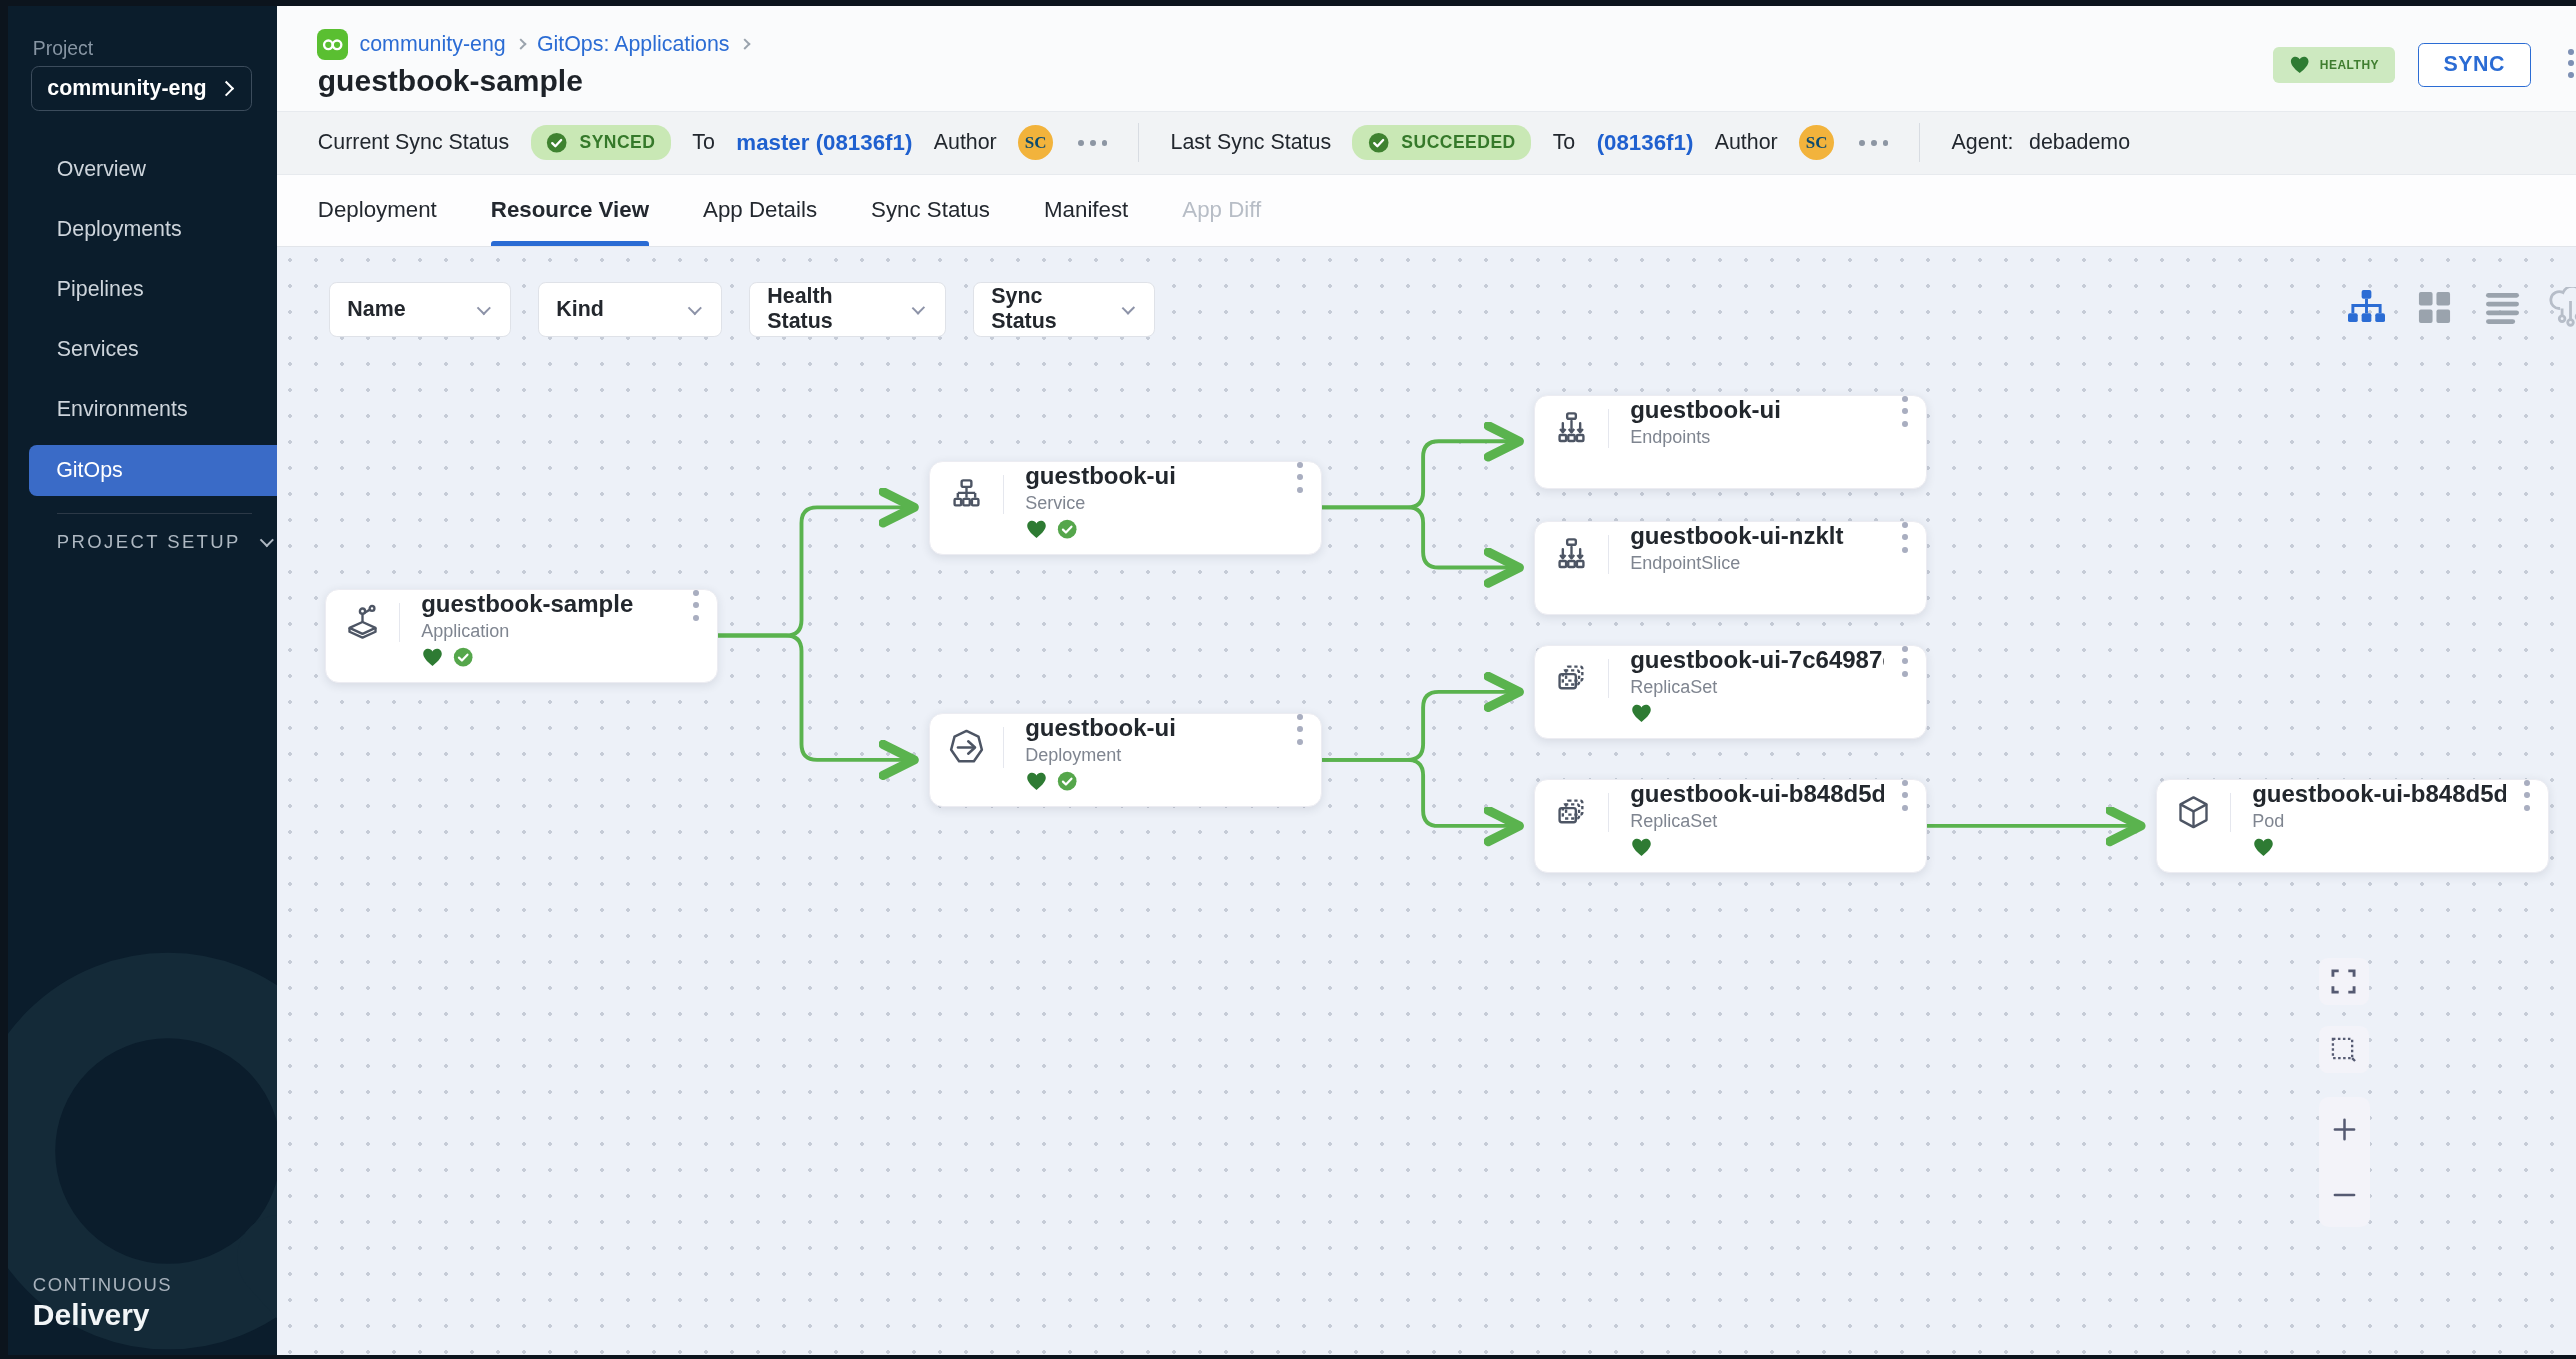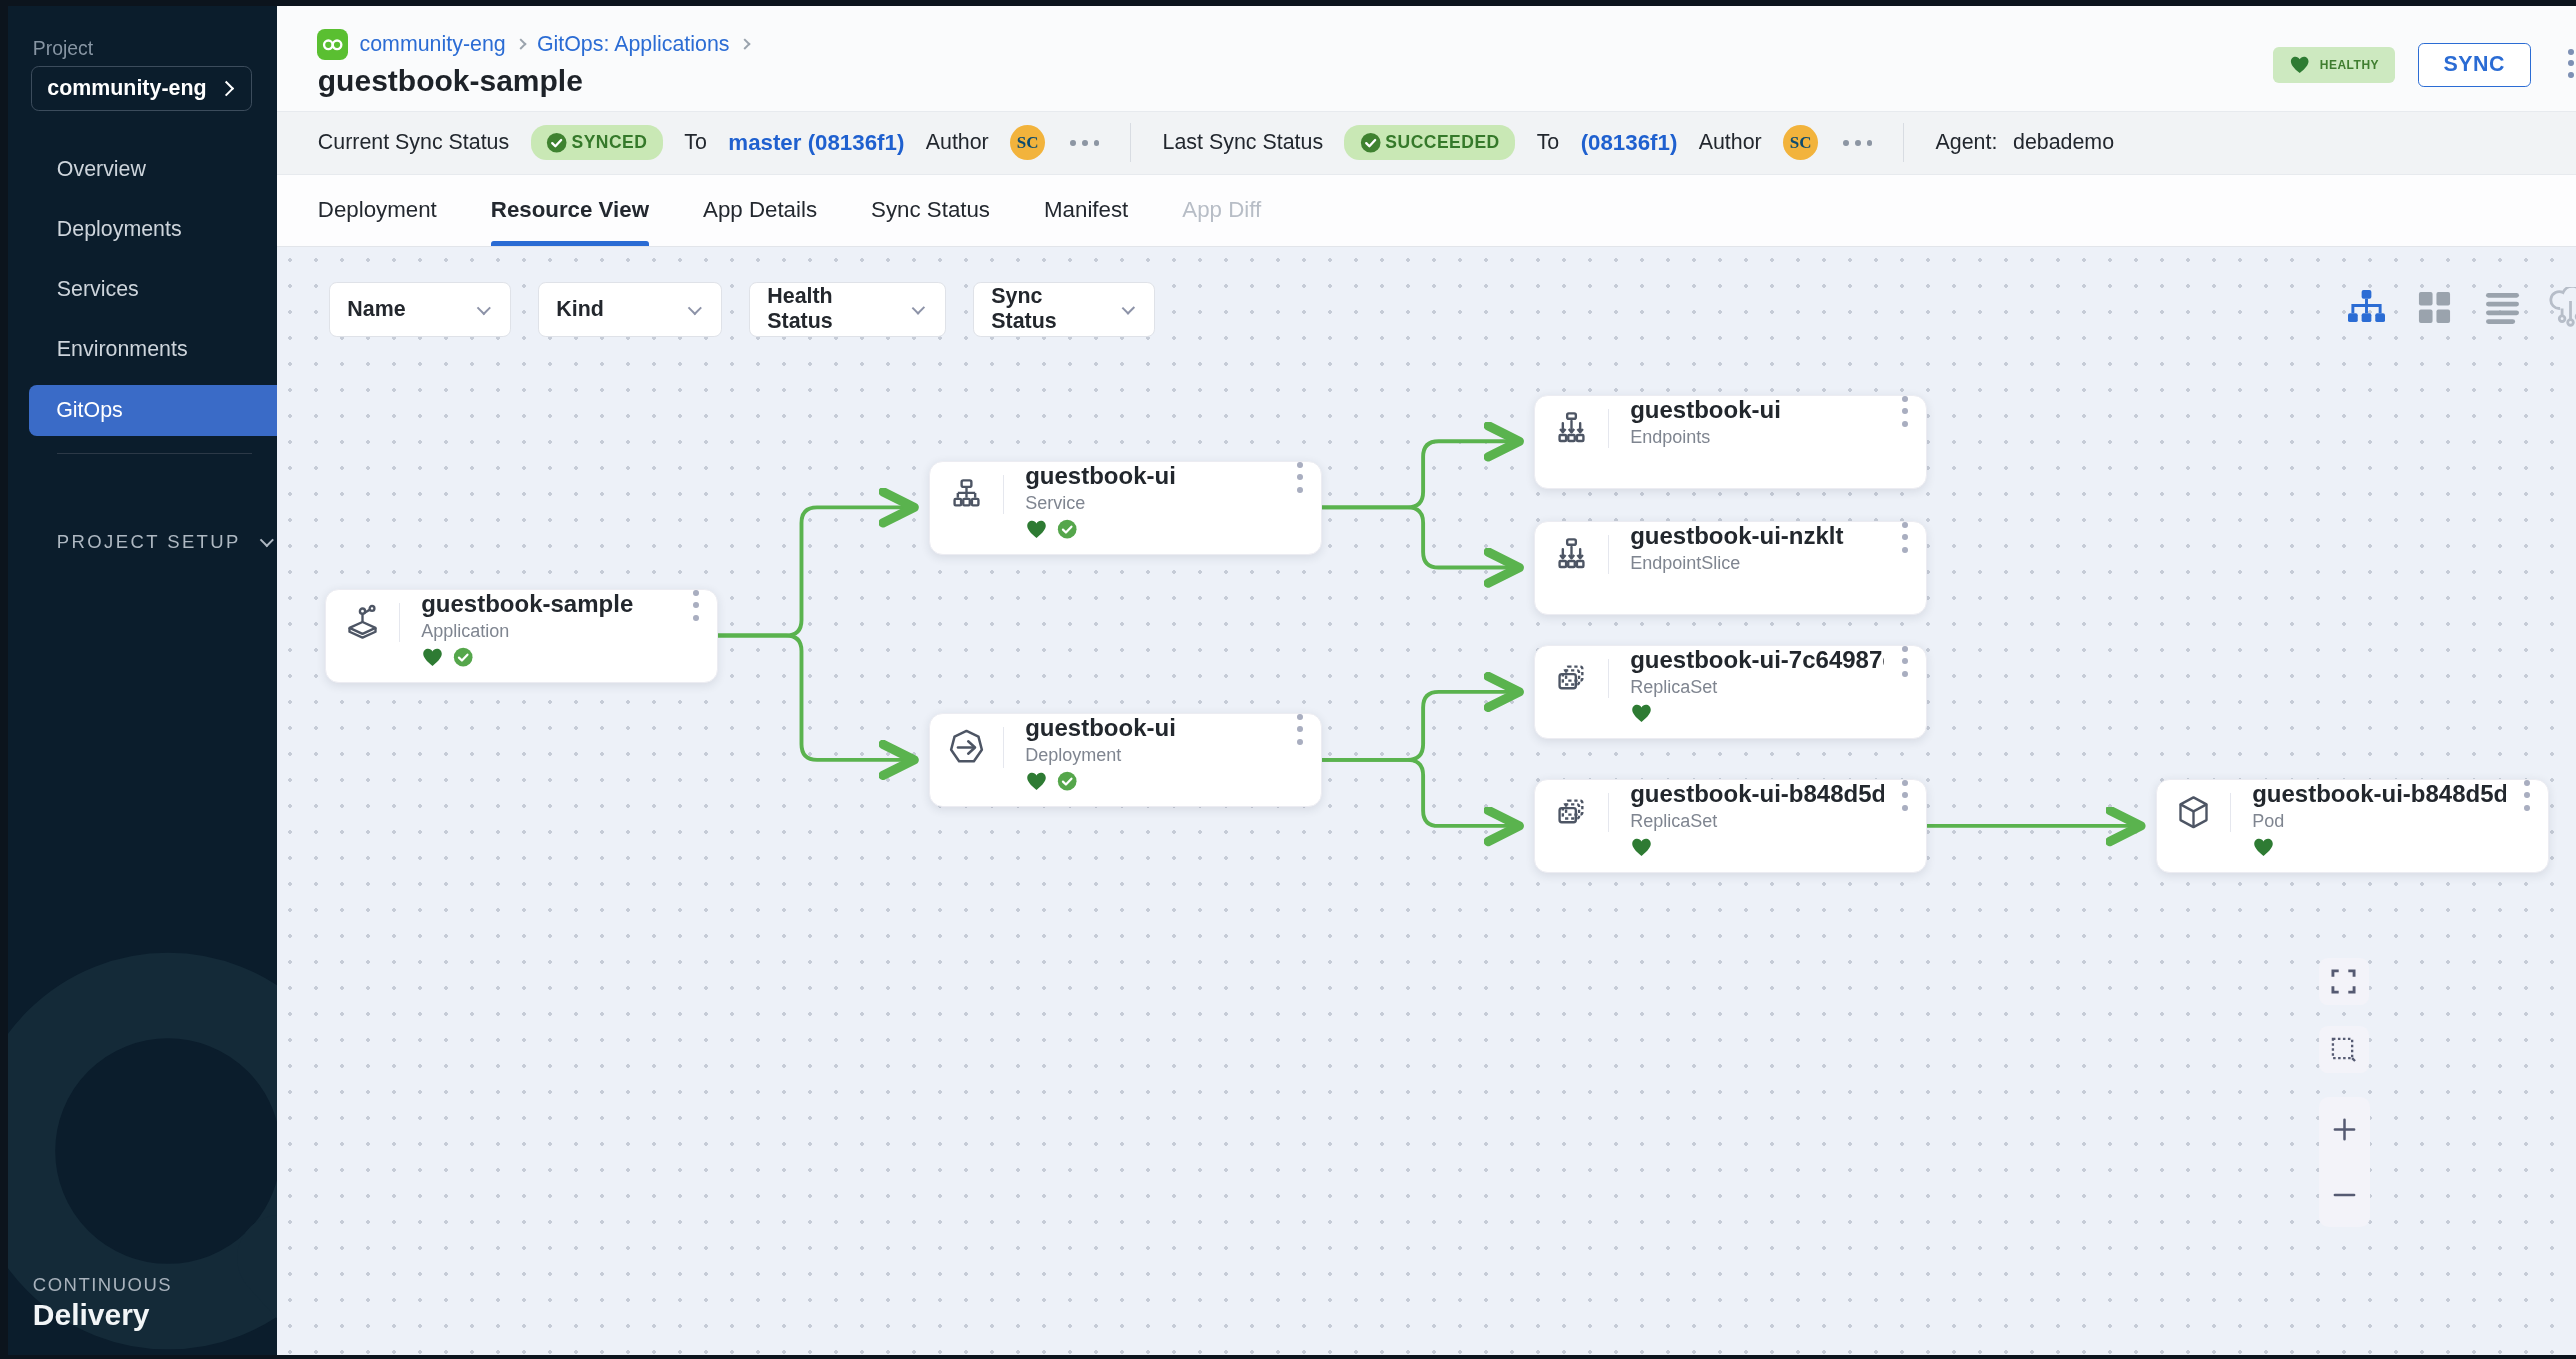--- a/index.html
+++ b/index.html
@@ -36,21 +36,21 @@
   .header-actions { position:absolute; right:45px; top:37px; display:flex; align-items:center; gap:23px; }
   .health-badge { display:flex; align-items:center; gap:9.7px; background:#cde9c0; border-radius:5.8px; padding:8.7px 15.5px; }
   .health-badge span { font-size:12px; font-weight:700; color:#3f7d2f; letter-spacing:0.5px; }
   .sync-btn { background:#fff; border:1.9px solid #2b6cd4; color:#2b6cd4; border-radius:5.8px; padding:8.7px 25px; font-size:21.4px; font-weight:700; letter-spacing:0.5px; cursor:pointer; font-family:inherit; }
   .header-kebab { position:absolute; right:1.9px; top:43px; display:flex; flex-direction:column; gap:5.8px; cursor:pointer; }
   .header-kebab i { width:5.8px; height:5.8px; border-radius:50%; background:#7d90b4; }
 
   
   .status-bar { position:absolute; left:0; top:105px; right:0; height:64px; background:#f1f3f5; border-top:1px solid #e7eaee; border-bottom:1px solid #e7eaee; display:flex; align-items:center; padding-left:41px; gap:21.4px; }
   .status-bar .lbl { font-size:21.4px; color:#22272e; }
-  .pill { display:flex; align-items:center; gap:4px; border-radius:15.5px; padding:6.8px 15.5px; background:#c9e8b5; }
+  .pill { display:flex; align-items:center; gap:12px; border-radius:15.5px; padding:6.8px 15.5px; background:#c9e8b5; }
   .pill span { font-size:17.5px; font-weight:700; color:#35792a; letter-spacing:0.5px; }
   .check-dot { width:21.4px; height:21.4px; }
   .rev-link { font-size:22.3px; font-weight:700; color:#1f60cf; cursor:pointer;text-align:center; }
   .avatar { width:35px; height:35px; border-radius:50%; background:#f2b33c; color:#0c4a6e; font-size:17px; font-weight:700; display:flex; align-items:center; justify-content:center;font-family:Liberation Serif, serif; }
   .more-dots { display:flex; gap:5.8px; cursor:pointer; margin-left:3.9px; }
   .more-dots i { width:5.8px; height:5.8px; border-radius:50%; background:#8d96a3; }
   .vsep { width:1px; height:39px; background:#d8dce2; margin:0 9.7px; }
 
   
   .tabs { position:absolute; left:0; top:169px; right:0; height:72px; background:#fdfdfe; border-bottom:1px solid #e2e5ea; display:flex; align-items:center; padding-left:41px; gap:54px; }
@@ -104,20 +104,23 @@
     <div class="project-selector">
       <span>community-eng</span>
       <i class="chev-right"></i>
     </div>
     <div class="nav">
       <div class="nav-item">
           <span>Overview</span>
         </div>
       <div class="nav-item">
           <span>Deployments</span>
+        </div>
+      <div class="nav-item">
+          <span>Pipelines</span>
         </div>
       <div class="nav-item">
           <span>Services</span>
         </div>
       <div class="nav-item">
           <span>Environments</span>
         </div>
       <div class="nav-item active">
           <span>GitOps</span>
         </div>

